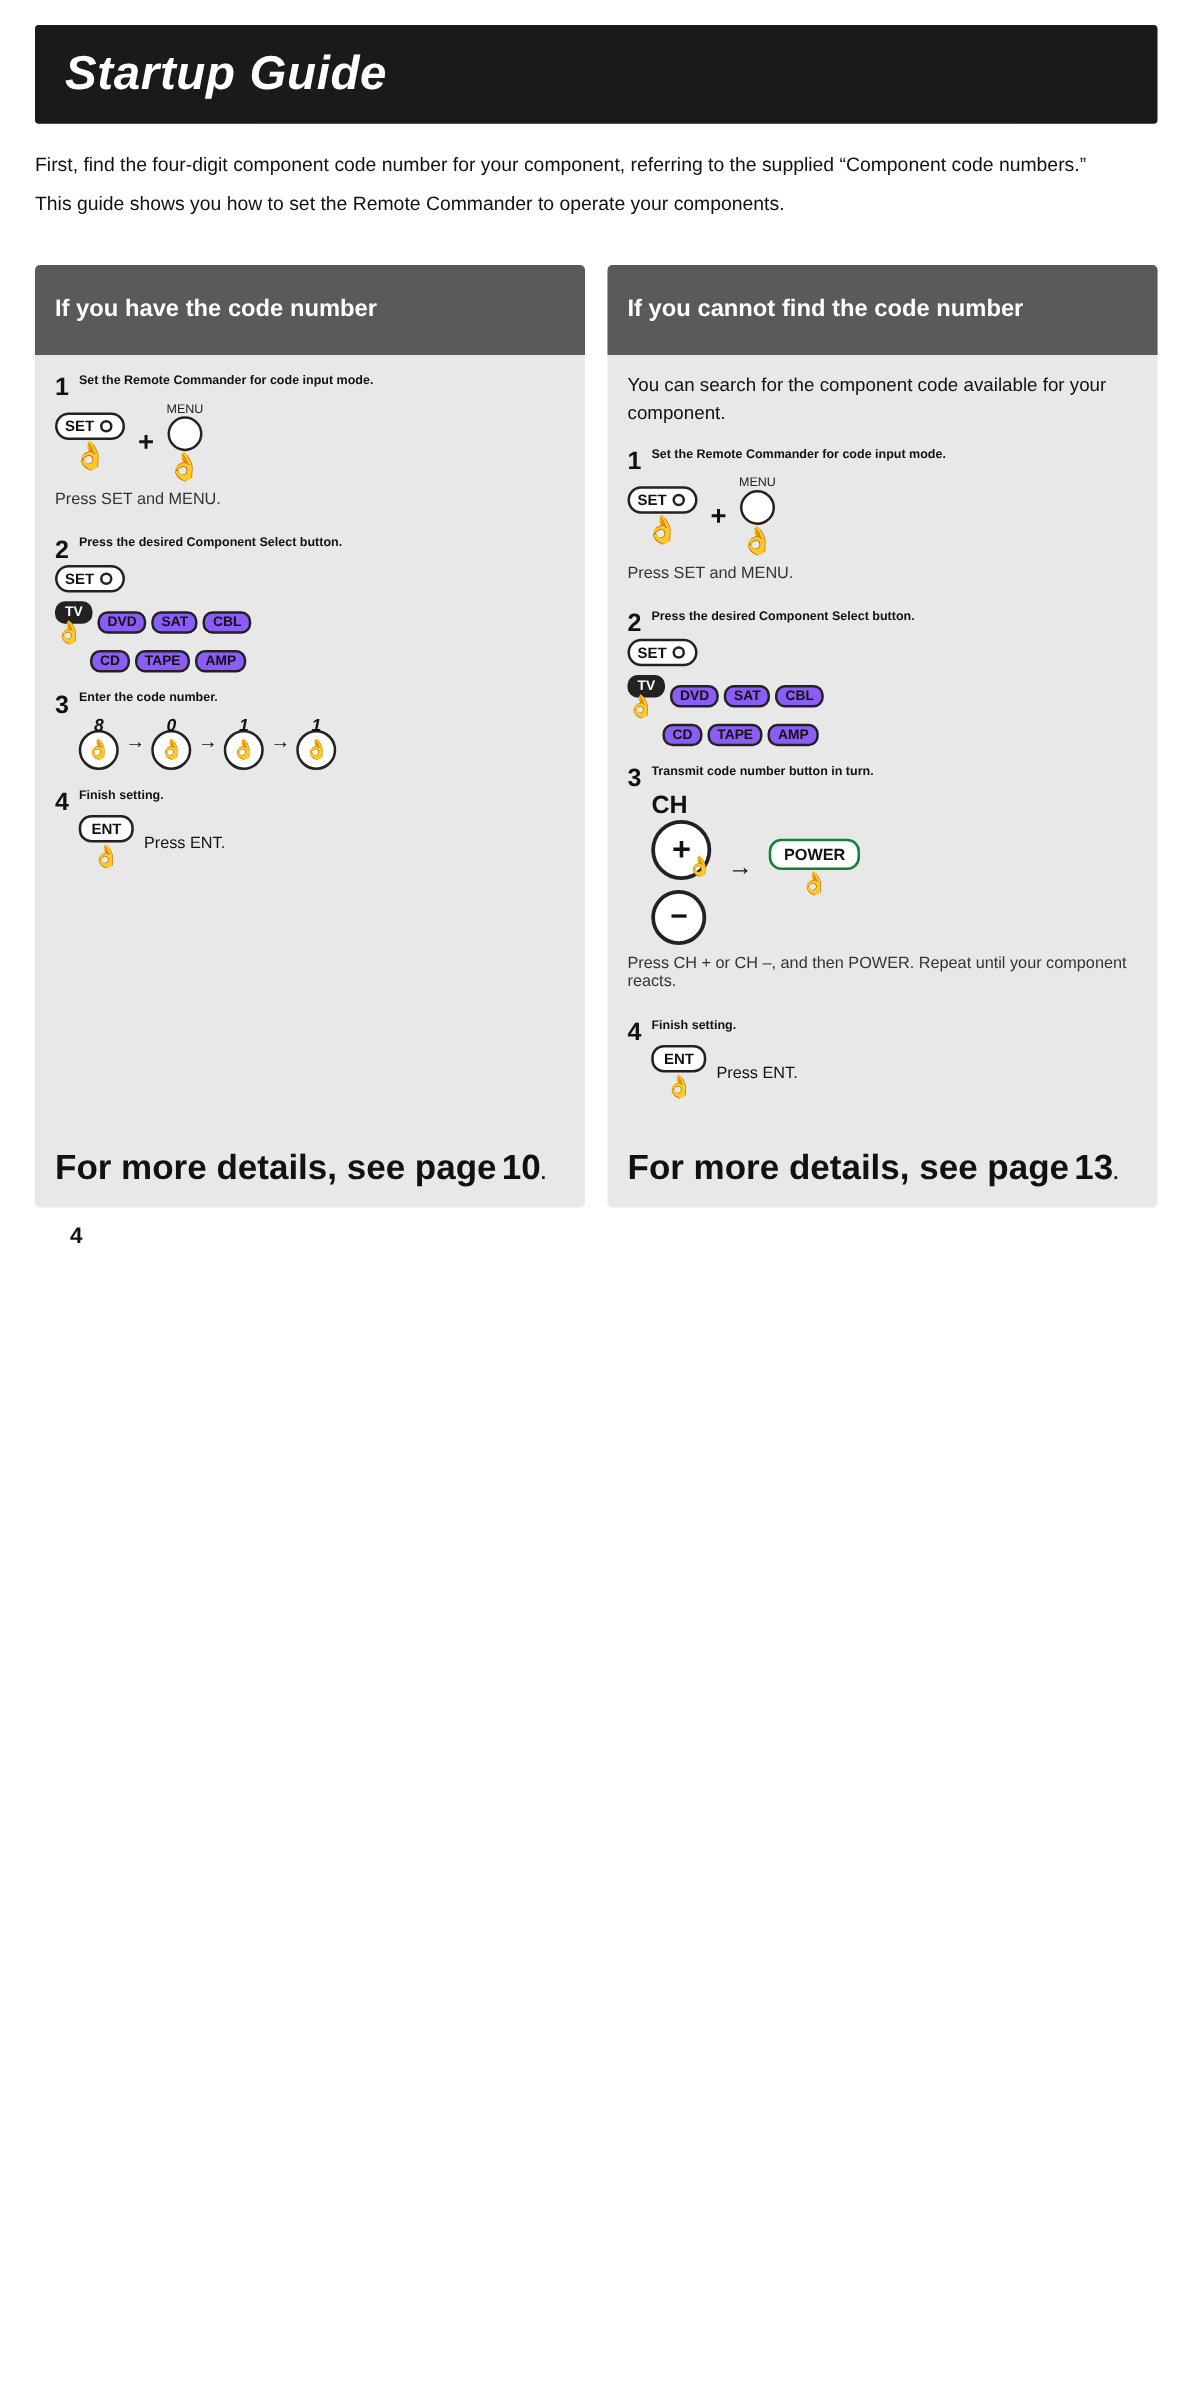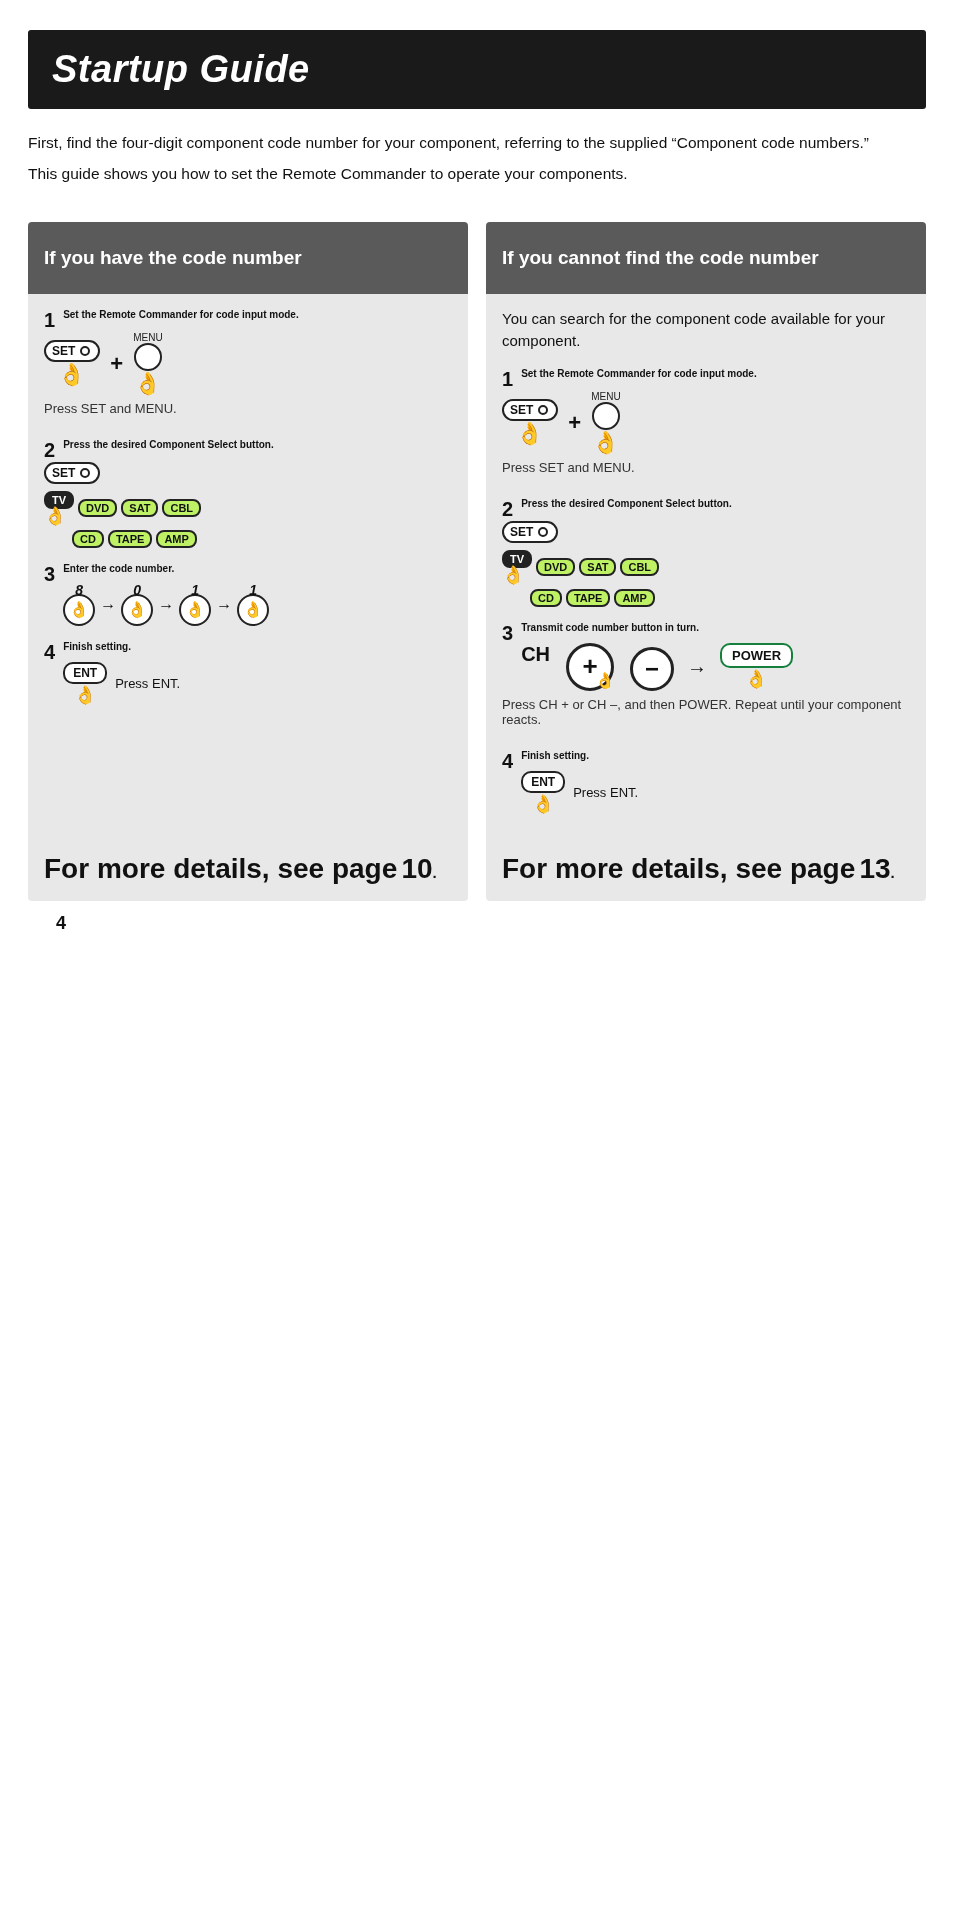--- a/index.html
+++ b/index.html
@@ -9,21 +9,21 @@
       width: 954px;
       min-height: 1905px;
       padding: 0;
       font-size: 15px;
       color: #111;
     }
 
     .page-wrapper {
       width: 954px;
       min-height: 1905px;
-      padding: 30px 28px 30px 28px;
+      padding: 20px 28px 30px 28px;
       background: #fff;
     }
 
     .title-bar {
       background: #1a1a1a;
       color: #fff;
       padding: 18px 24px 18px 24px;
       margin-bottom: 22px;
       border-radius: 3px;
     }
@@ -153,21 +153,21 @@
 
     .btn-rect {
       display: inline-flex;
       align-items: center;
       justify-content: center;
       border: 2px solid #222;
       border-radius: 8px;
       padding: 1px 6px;
       font-size: 11px;
       font-weight: 700;
-      background: #bef264;
+      background: #8b5cf6;
     }
 
     .hand-icon {
       font-size: 22px;
       display: inline-block;
     }
 
     .plus-sign {
       font-size: 22px;
       font-weight: 900;
@@ -294,22 +294,22 @@
 
     .transmit-visual {
       display: flex;
       align-items: center;
       gap: 10px;
       margin-top: 8px;
     }
 
     .ch-buttons-stack {
       display: flex;
-      flex-direction: row;
-      gap: 16px;
+      flex-direction: column;
+      gap: 4px;
     }
 
     .bottom-note {
       font-size: 15px;
       font-weight: 700;
       padding: 10px 16px 0 16px;
       margin-top: 6px;
     }
 
     .bottom-note span {

